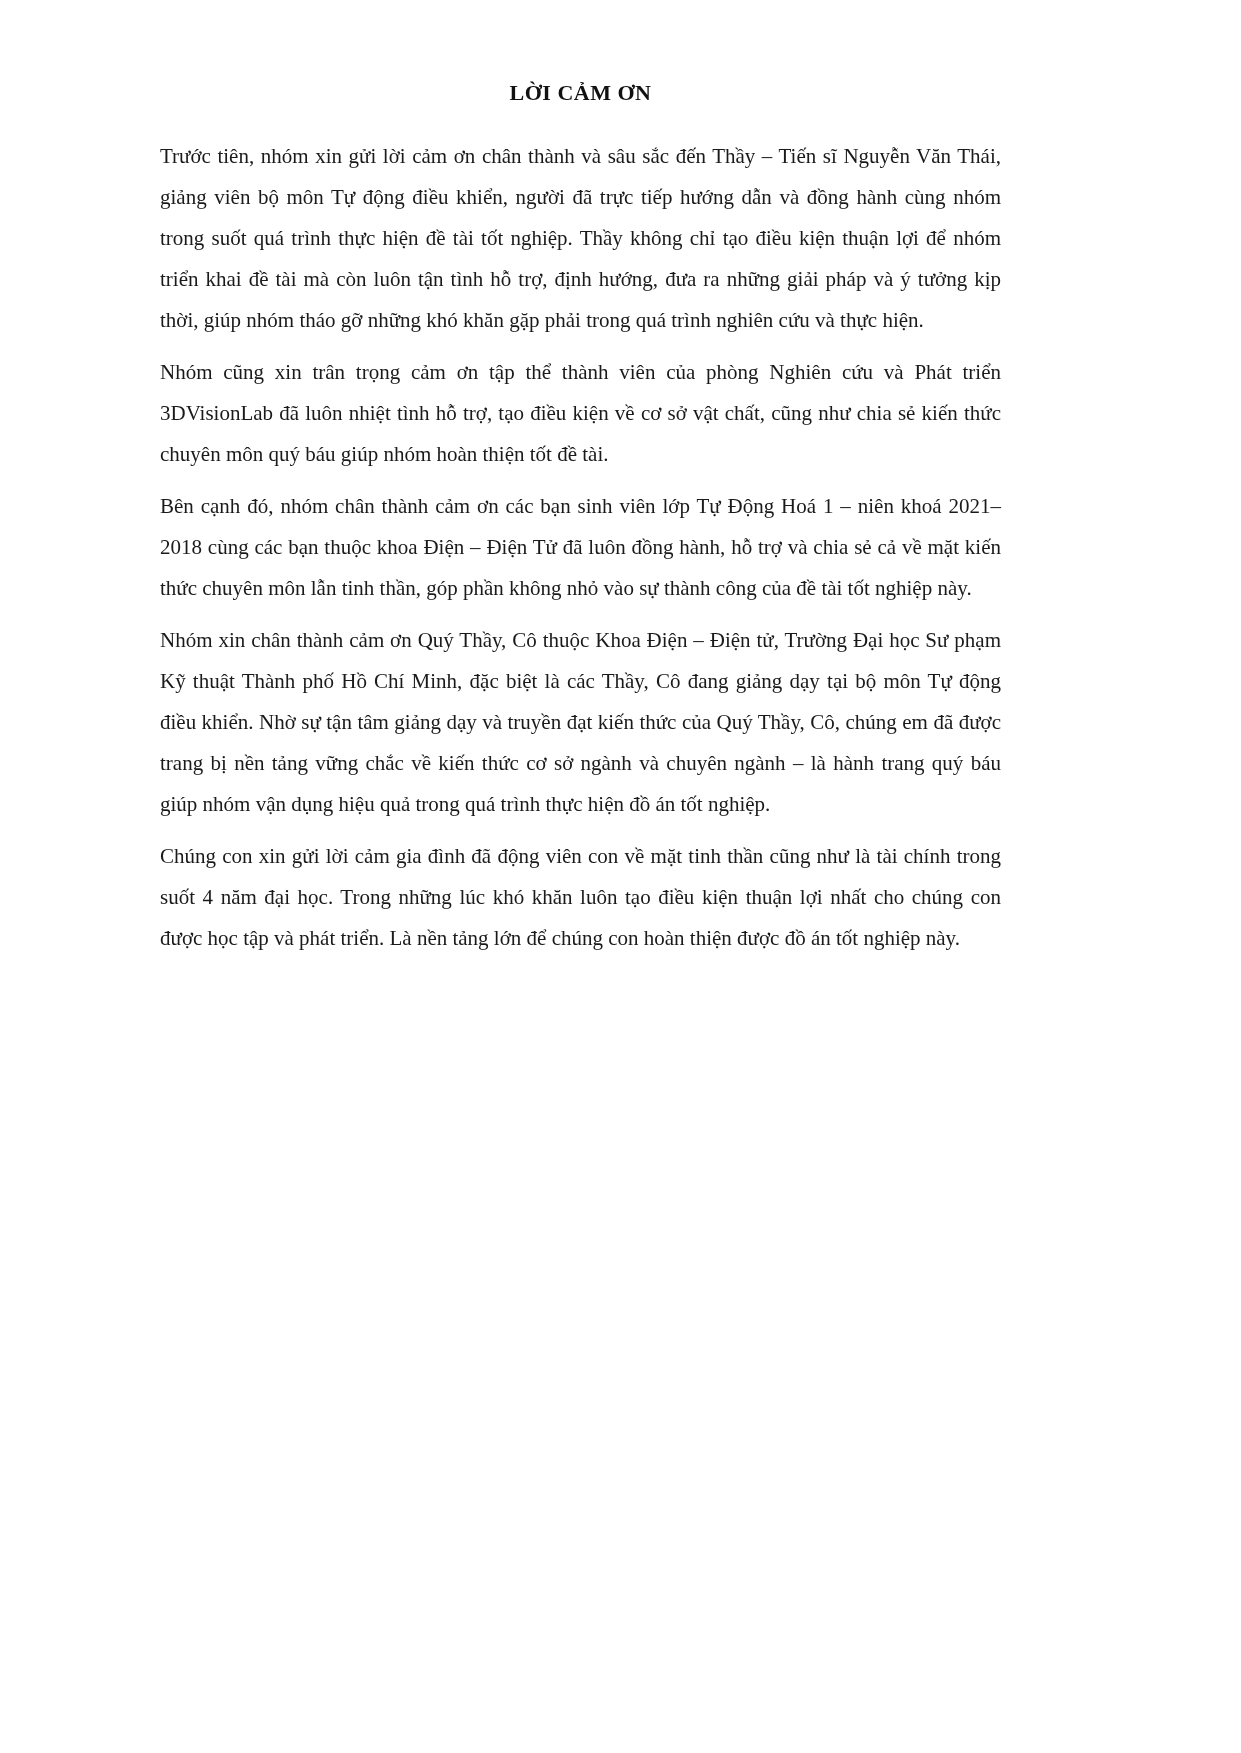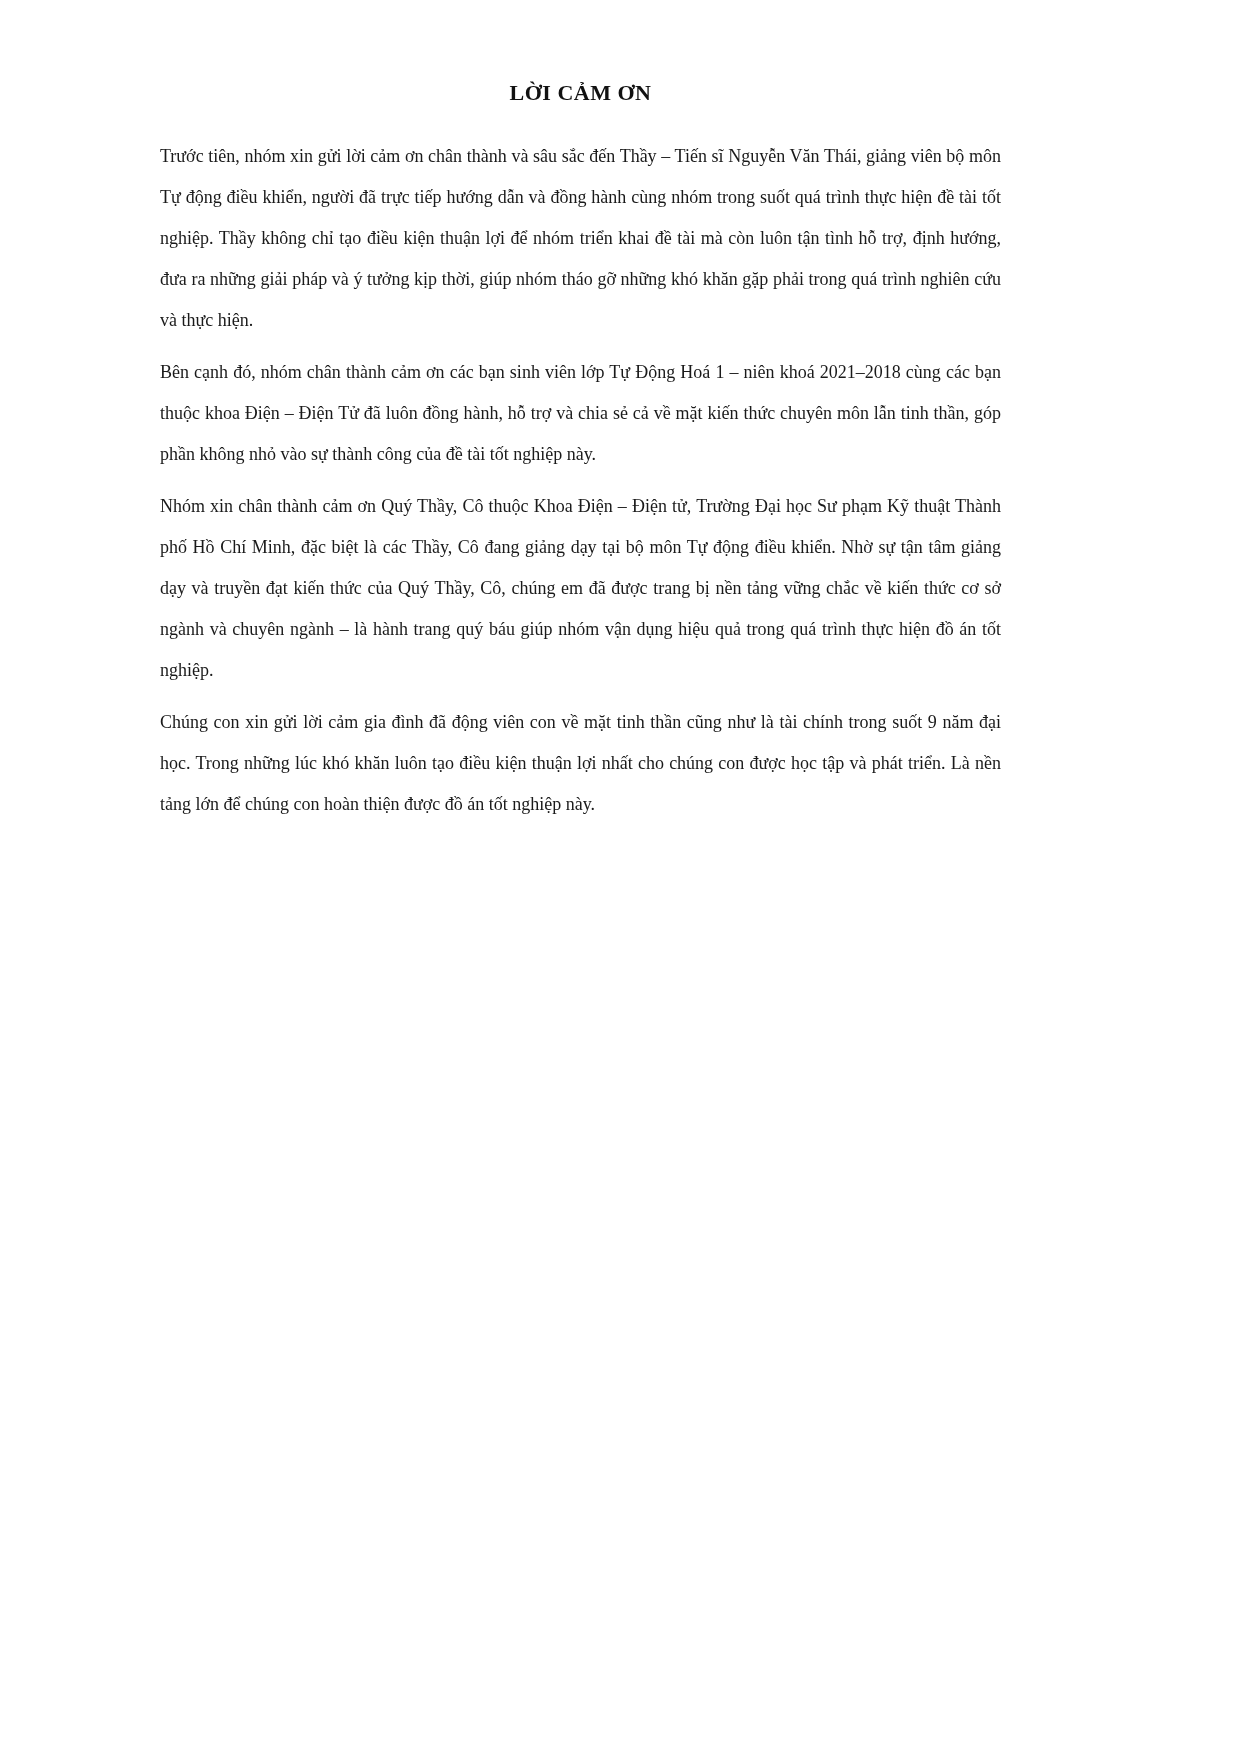--- a/index.html
+++ b/index.html
@@ -22,21 +22,21 @@
     .doc-title {
       text-align: center;
       font-size: 22px;
       font-weight: bold;
       margin: 0 0 30px 0;
       letter-spacing: 0.5px;
       color: #111111;
     }
     .body-text p {
       margin: 0 0 11px 0;
-      font-size: 18px;
+      font-size: 21px;
       line-height: 41px;
       text-align: justify;
       text-justify: inter-word;
       color: #1a1a1a;
     }
     .page-footer {
       position: absolute;
       left: 0;
       right: 0;
       top: 1538px;
@@ -47,20 +47,21 @@
   </style>
 </head>
 <body>
 
 <div class="page">
 
   <h1 class="doc-title">LỜI CẢM ƠN</h1>
 
   <div class="body-text">
     <p>Trước tiên, nhóm xin gửi lời cảm ơn chân thành và sâu sắc đến Thầy – Tiến sĩ Nguyễn Văn Thái, giảng viên bộ môn Tự động điều khiển, người đã trực tiếp hướng dẫn và đồng hành cùng nhóm trong suốt quá trình thực hiện đề tài tốt nghiệp. Thầy không chỉ tạo điều kiện thuận lợi để nhóm triển khai đề tài mà còn luôn tận tình hỗ trợ, định hướng, đưa ra những giải pháp và ý tưởng kịp thời, giúp nhóm tháo gỡ những khó khăn gặp phải trong quá trình nghiên cứu và thực hiện.</p>
+    <p>Nhóm cũng xin trân trọng cảm ơn tập thể thành viên của phòng Nghiên cứu và Phát triển 3DVisionLab đã luôn nhiệt tình hỗ trợ, tạo điều kiện về cơ sở vật chất, cũng như chia sẻ kiến thức chuyên môn quý báu giúp nhóm hoàn thiện tốt đề tài.</p>
     <p>Bên cạnh đó, nhóm chân thành cảm ơn các bạn sinh viên lớp Tự Động Hoá 1 – niên khoá 2021–2018 cùng các bạn thuộc khoa Điện – Điện Tử đã luôn đồng hành, hỗ trợ và chia sẻ cả về mặt kiến thức chuyên môn lẫn tinh thần, góp phần không nhỏ vào sự thành công của đề tài tốt nghiệp này.</p>
     <p>Nhóm xin chân thành cảm ơn Quý Thầy, Cô thuộc Khoa Điện – Điện tử, Trường Đại học Sư phạm Kỹ thuật Thành phố Hồ Chí Minh, đặc biệt là các Thầy, Cô đang giảng dạy tại bộ môn Tự động điều khiển. Nhờ sự tận tâm giảng dạy và truyền đạt kiến thức của Quý Thầy, Cô, chúng em đã được trang bị nền tảng vững chắc về kiến thức cơ sở ngành và chuyên ngành – là hành trang quý báu giúp nhóm vận dụng hiệu quả trong quá trình thực hiện đồ án tốt nghiệp.</p>
-    <p>Chúng con xin gửi lời cảm gia đình đã động viên con về mặt tinh thần cũng như là tài chính trong suốt 9 năm đại học. Trong những lúc khó khăn luôn tạo điều kiện thuận lợi nhất cho chúng con được học tập và phát triển. Là nền tảng lớn để chúng con hoàn thiện được đồ án tốt nghiệp này.</p>
+    <p>Chúng con xin gửi lời cảm gia đình đã động viên con về mặt tinh thần cũng như là tài chính trong suốt 4 năm đại học. Trong những lúc khó khăn luôn tạo điều kiện thuận lợi nhất cho chúng con được học tập và phát triển. Là nền tảng lớn để chúng con hoàn thiện được đồ án tốt nghiệp này.</p>
   </div>
 
   <div class="page-footer">-i-</div>
 
 </div>
 
 </body></html>

